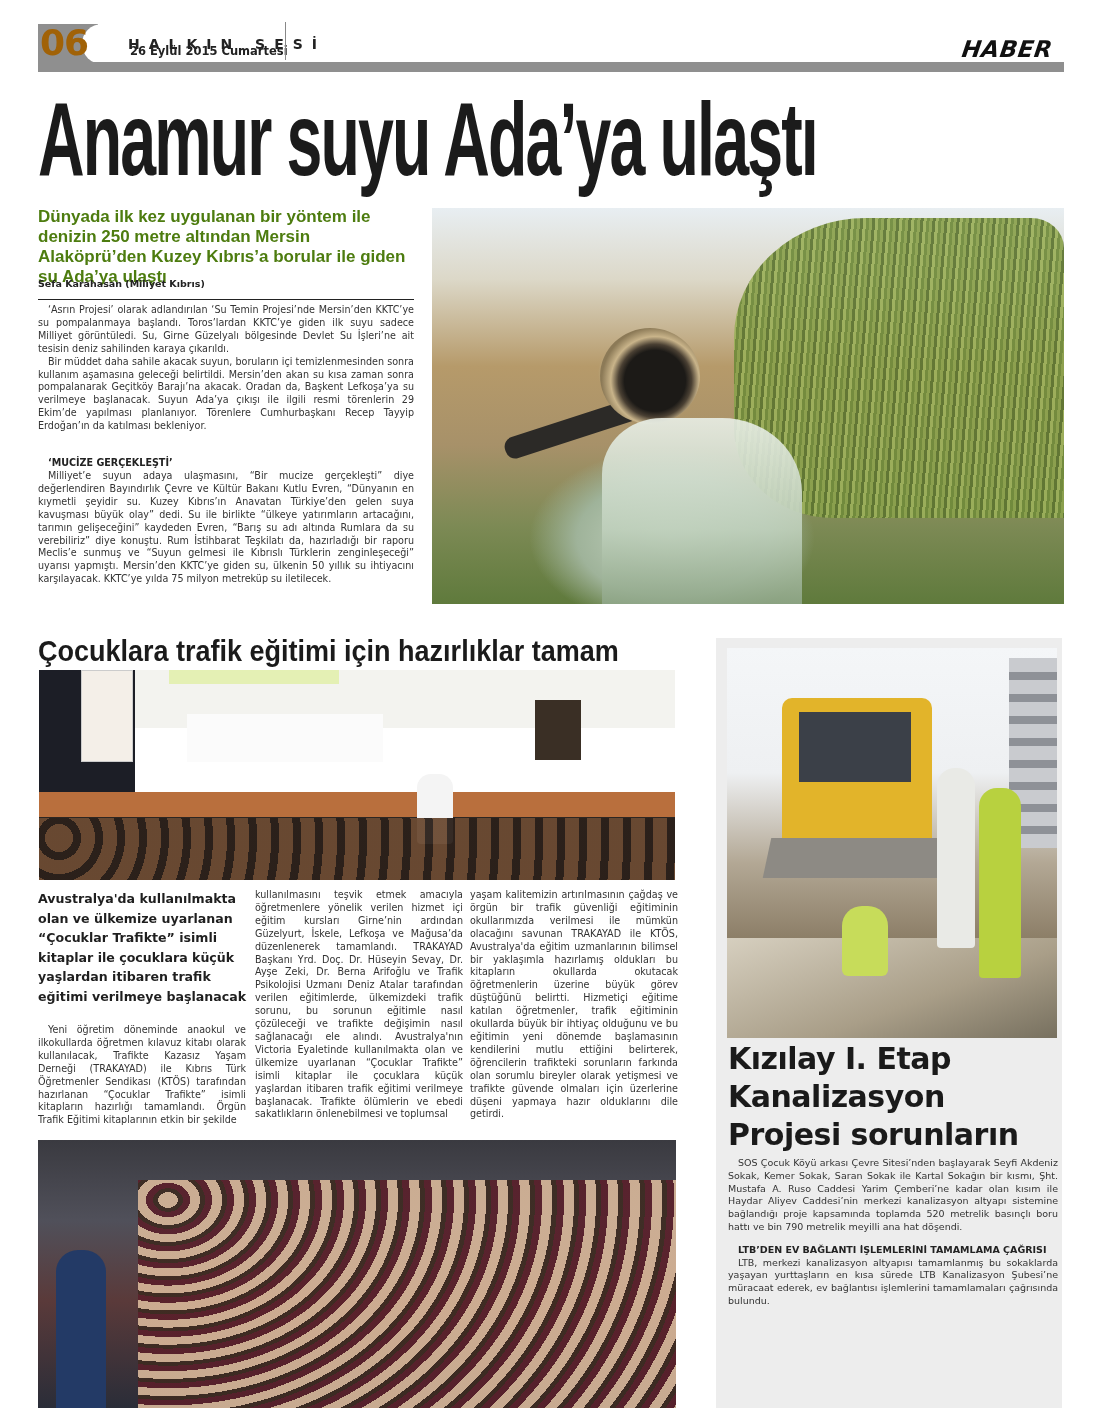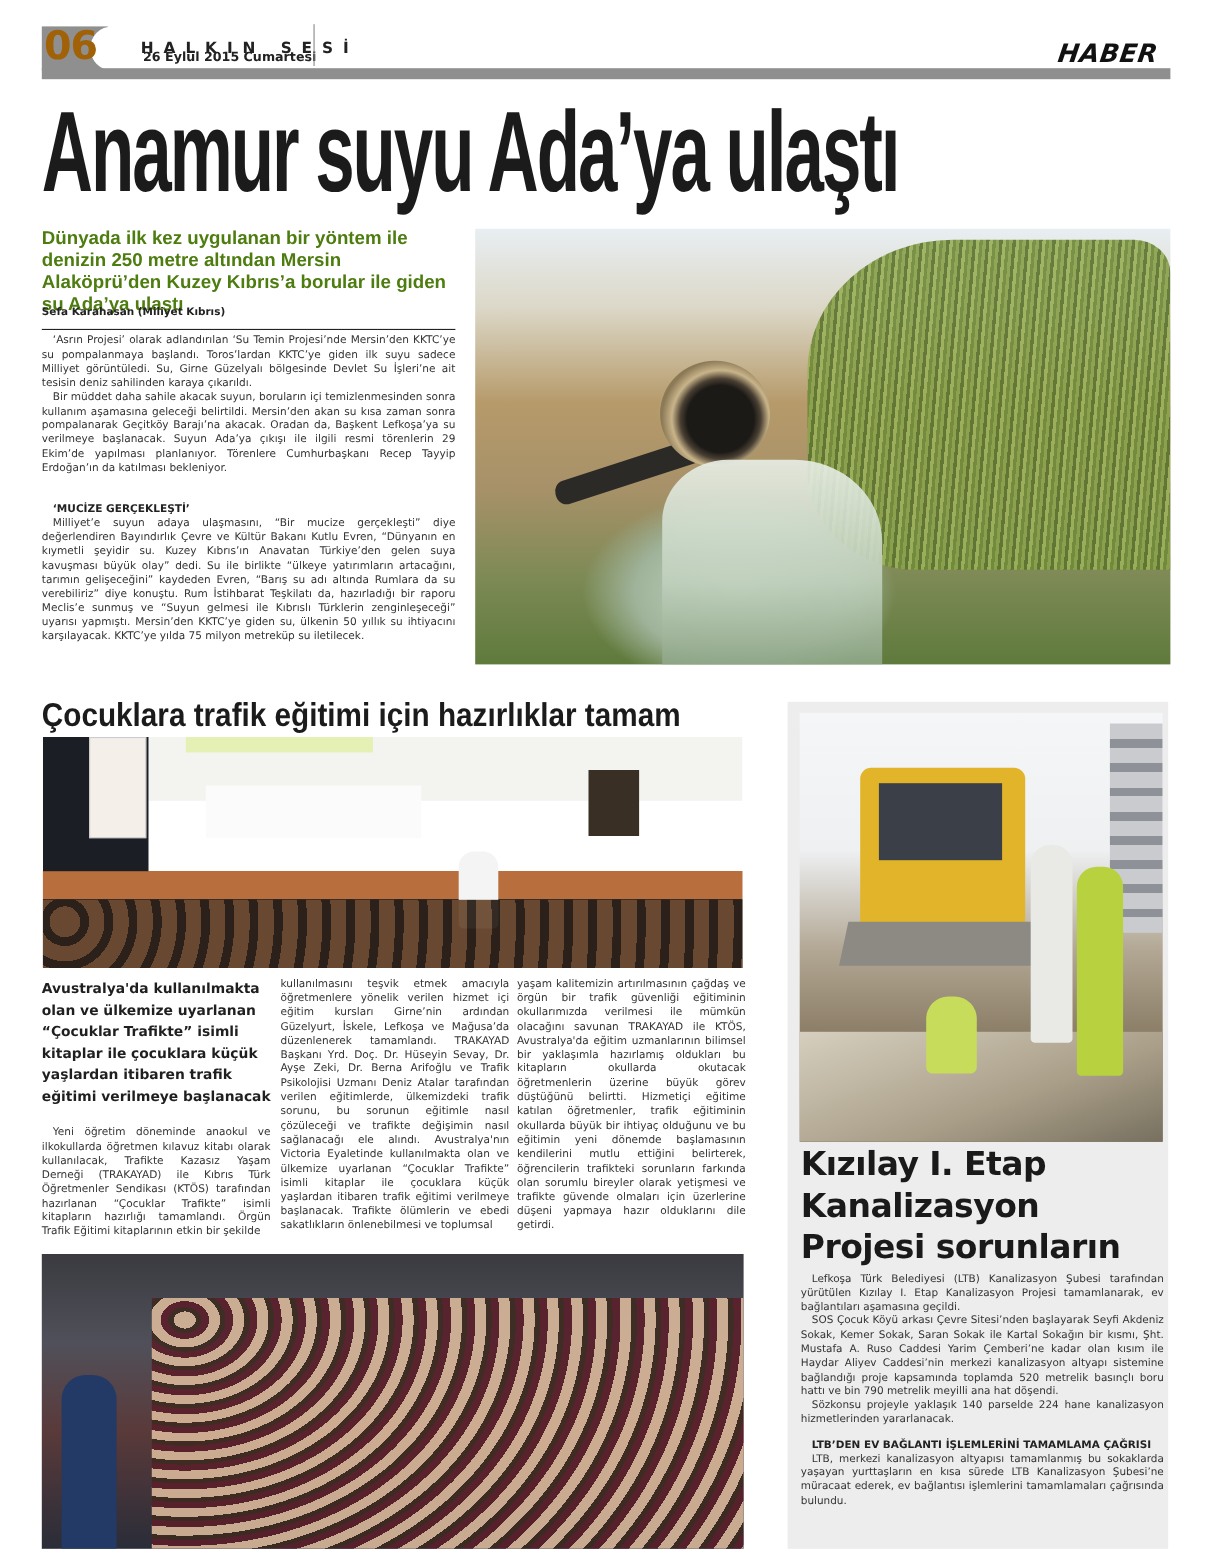--- a/index.html
+++ b/index.html
@@ -144,18 +144,16 @@
   <div class="digger"></div>
   <div class="cab"></div>
   <div class="bucket"></div>
   <div class="trench"></div>
   <div class="worker1"></div>
   <div class="worker2"></div>
   <div class="worker3"></div>
 </div>
 <h2 class="abs side-title">Kızılay I. Etap Kanalizasyon Projesi sorunların</h2>
 <div class="abs side-body body-text">
-  <p>Lefkoşa Türk Belediyesi (LTB) Kanalizasyon Şubesi tarafından yürütülen Kızılay I. Etap Kanalizasyon Projesi tamamlanarak, ev bağlantıları aşamasına geçildi.</p>
   <p>SOS Çocuk Köyü arkası Çevre Sitesi’nden başlayarak Seyfi Akdeniz Sokak, Kemer Sokak, Saran Sokak ile Kartal Sokağın bir kısmı, Şht. Mustafa A. Ruso Caddesi Yarim Çemberi’ne kadar olan kısım ile Haydar Aliyev Caddesi’nin merkezi kanalizasyon altyapı sistemine bağlandığı proje kapsamında toplamda 520 metrelik basınçlı boru hattı ve bin 790 metrelik meyilli ana hat döşendi.</p>
-  <p>Sözkonsu projeyle yaklaşık 140 parselde 224 hane kanalizasyon hizmetlerinden yararlanacak.</p>
   <p class="sub" style="margin-top:10px">LTB’DEN EV BAĞLANTI İŞLEMLERİNİ TAMAMLAMA ÇAĞRISI</p>
   <p>LTB, merkezi kanalizasyon altyapısı tamamlanmış bu sokaklarda yaşayan yurttaşların en kısa sürede LTB Kanalizasyon Şubesi’ne müracaat ederek, ev bağlantısı işlemlerini tamamlamaları çağrısında bulundu.</p>
 </div>
 
 </body></html>

